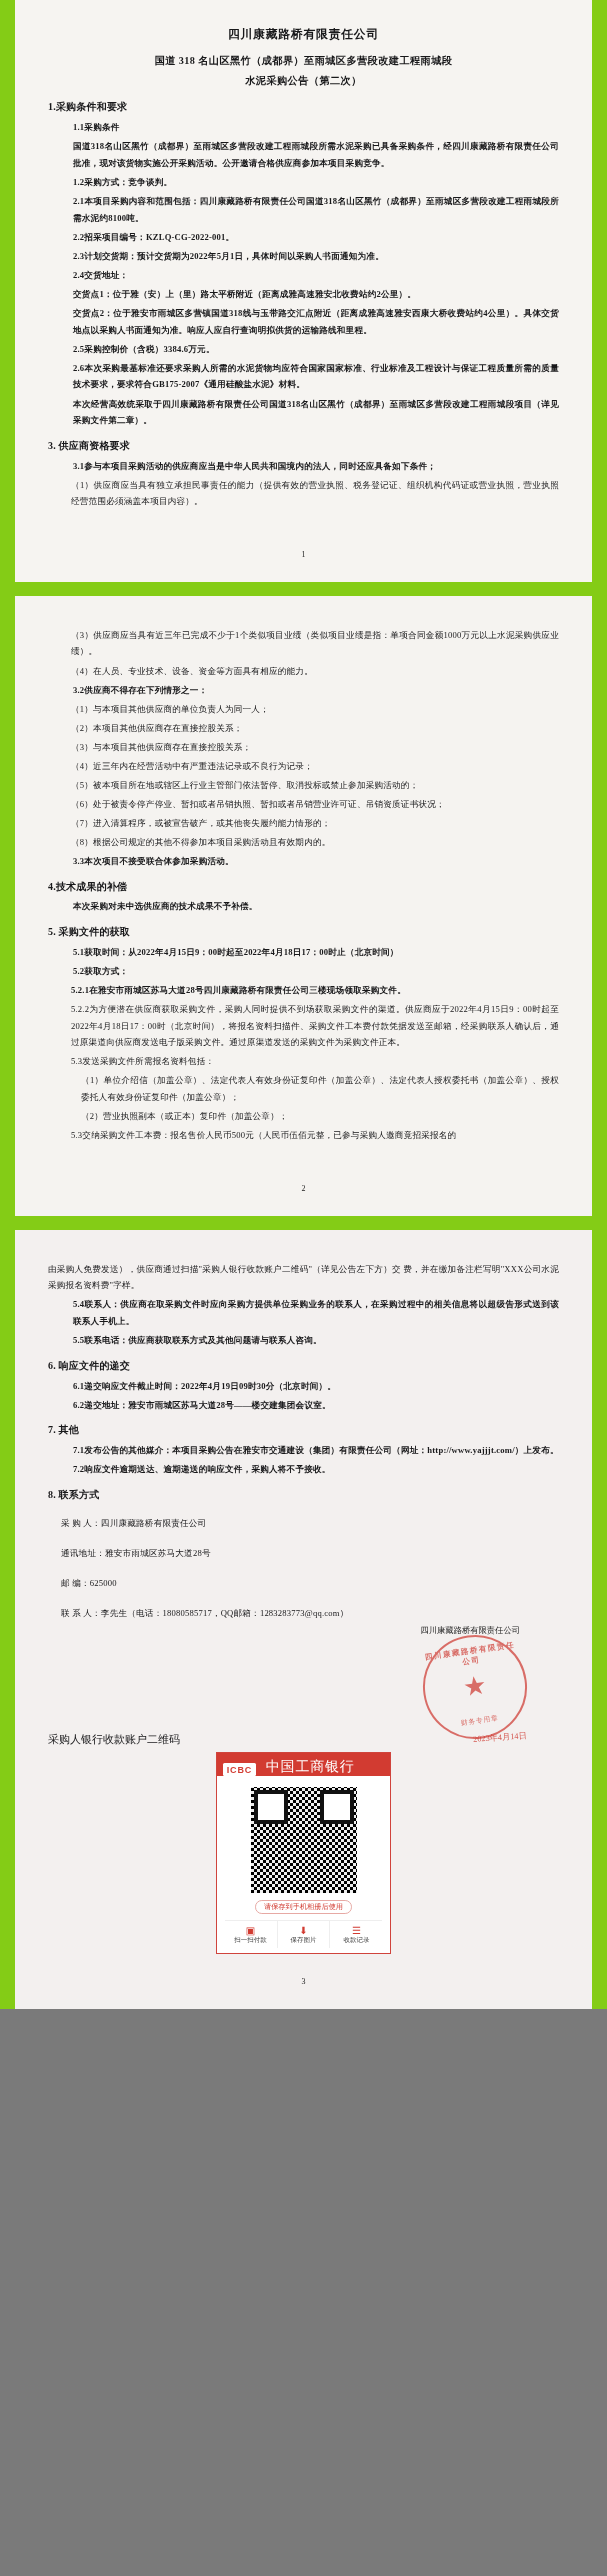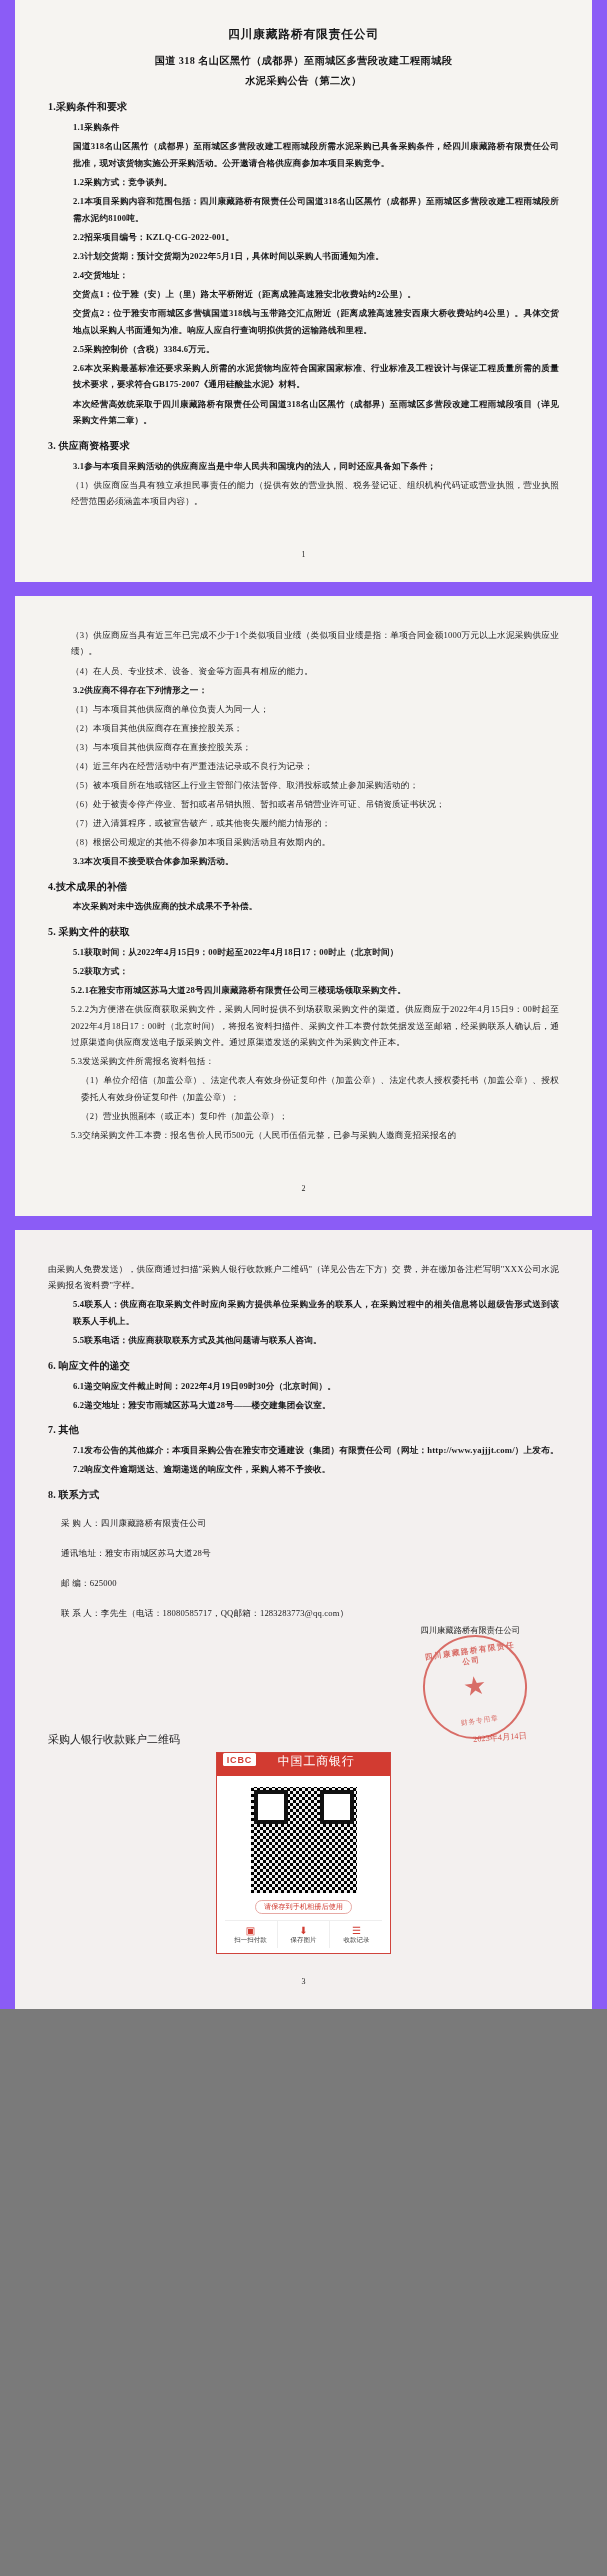--- a/index.html
+++ b/index.html
@@ -4,21 +4,21 @@
 <style>
   html, body {
     margin: 0;
     padding: 0;
     background: #7a7a7a;
     font-family: "Liberation Serif", serif;
   }
   #page-wrap {
     width: 607px;
     margin: 0 auto;
-    background: #8b5cf6;
+    background: #84cc16;
   }
   .page {
     width: 577px;
     margin: 0 auto 13.7px auto;
     background: #f4f2ef;
     padding: 20px 33px 23px 33px;
     box-sizing: border-box;
     position: relative;
     color: #18181a;
   }
@@ -153,38 +153,38 @@
     border: 0.8px solid #d0443c;
     background: #fff;
     margin: 0 auto;
     box-sizing: border-box;
   }
   .qr-card .bar {
     background: #d23b31;
     color: #fff;
     height: 23px;
     display: flex;
-    align-items: flex-start;
+    align-items: flex-end;
     padding: 0 6px;
     box-sizing: border-box;
     font-size: 9px;
   }
   .qr-card .bar .logo {
     background: #fff;
     color: #d23b31;
     font-weight: bold;
     font-size: 9px;
     padding: 1.5px 3.8px;
     border-radius: 1.5px;
     letter-spacing: 0.8px;
     font-family: "Liberation Sans", sans-serif;
   }
   .qr-card .bar .bname {
-    margin-left: 22px;
-    font-size: 12px;
+    margin-left: 10px;
+    font-size: 14px;
     letter-spacing: 0.8px;
   }
   .qr-body {
     padding: 7.6px 7.6px 4.6px 7.6px;
     text-align: center;
   }
   .qr-img {
     width: 106px;
     height: 106px;
     margin: 0 auto;

